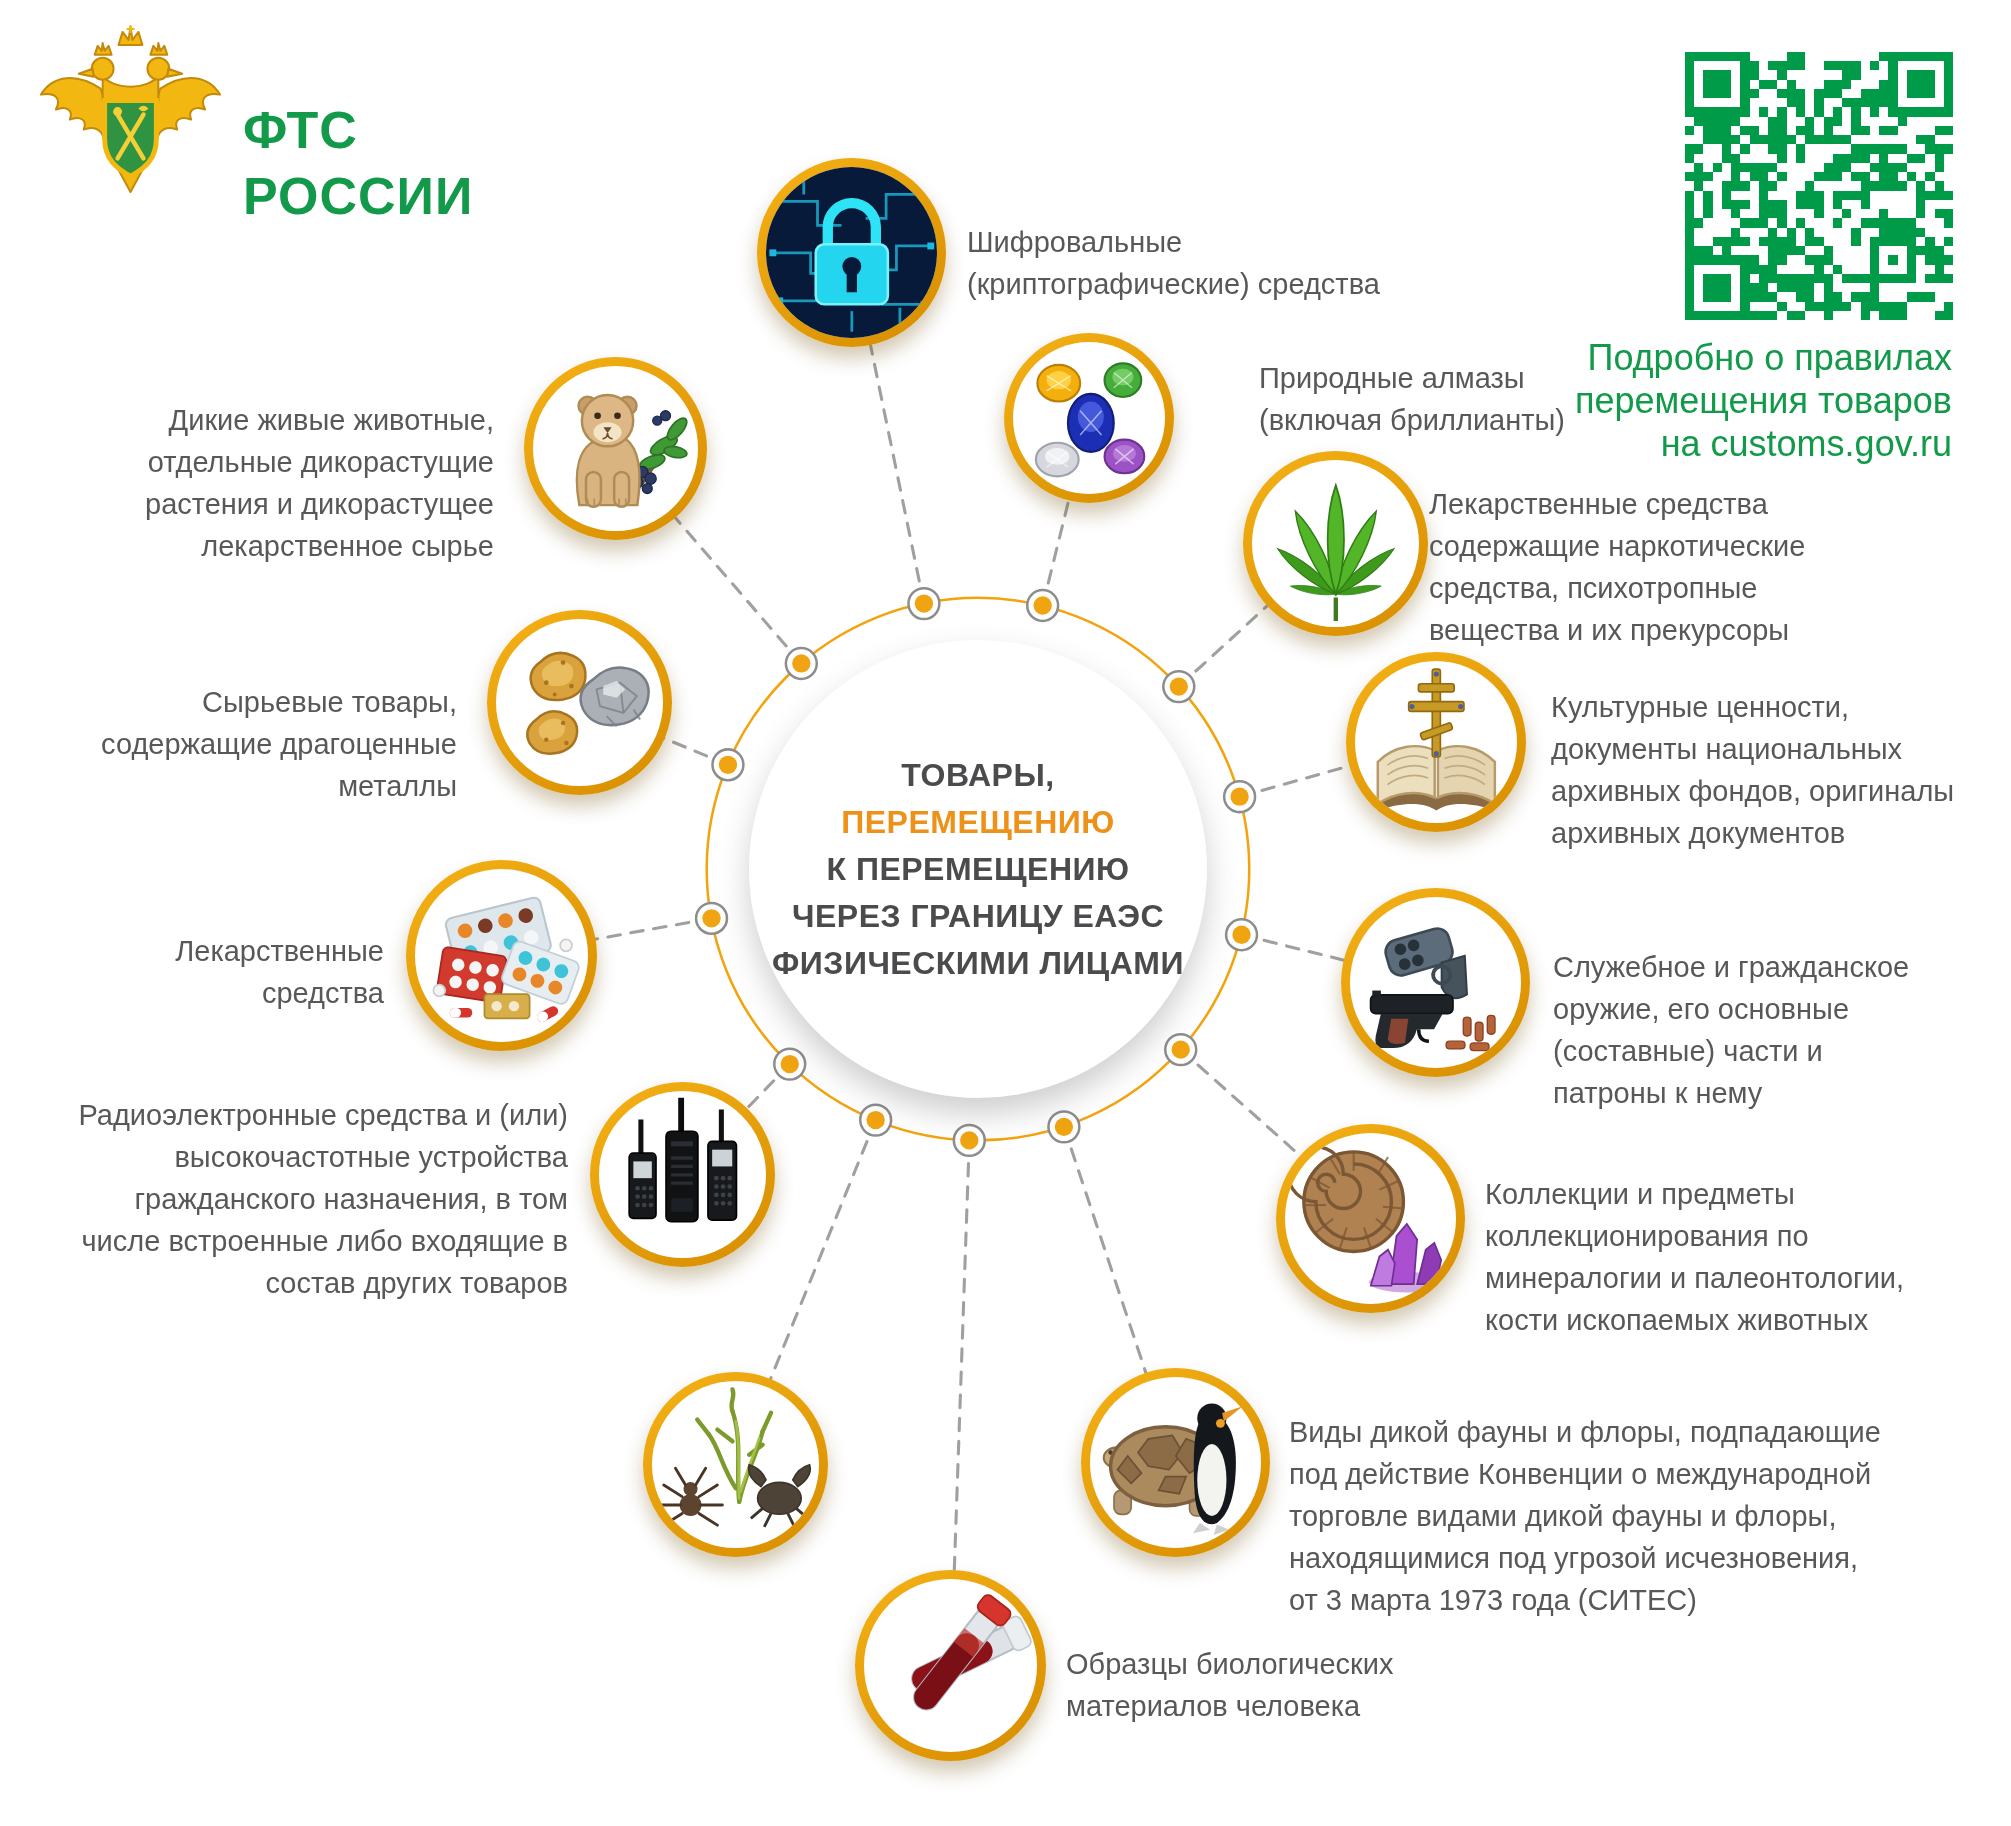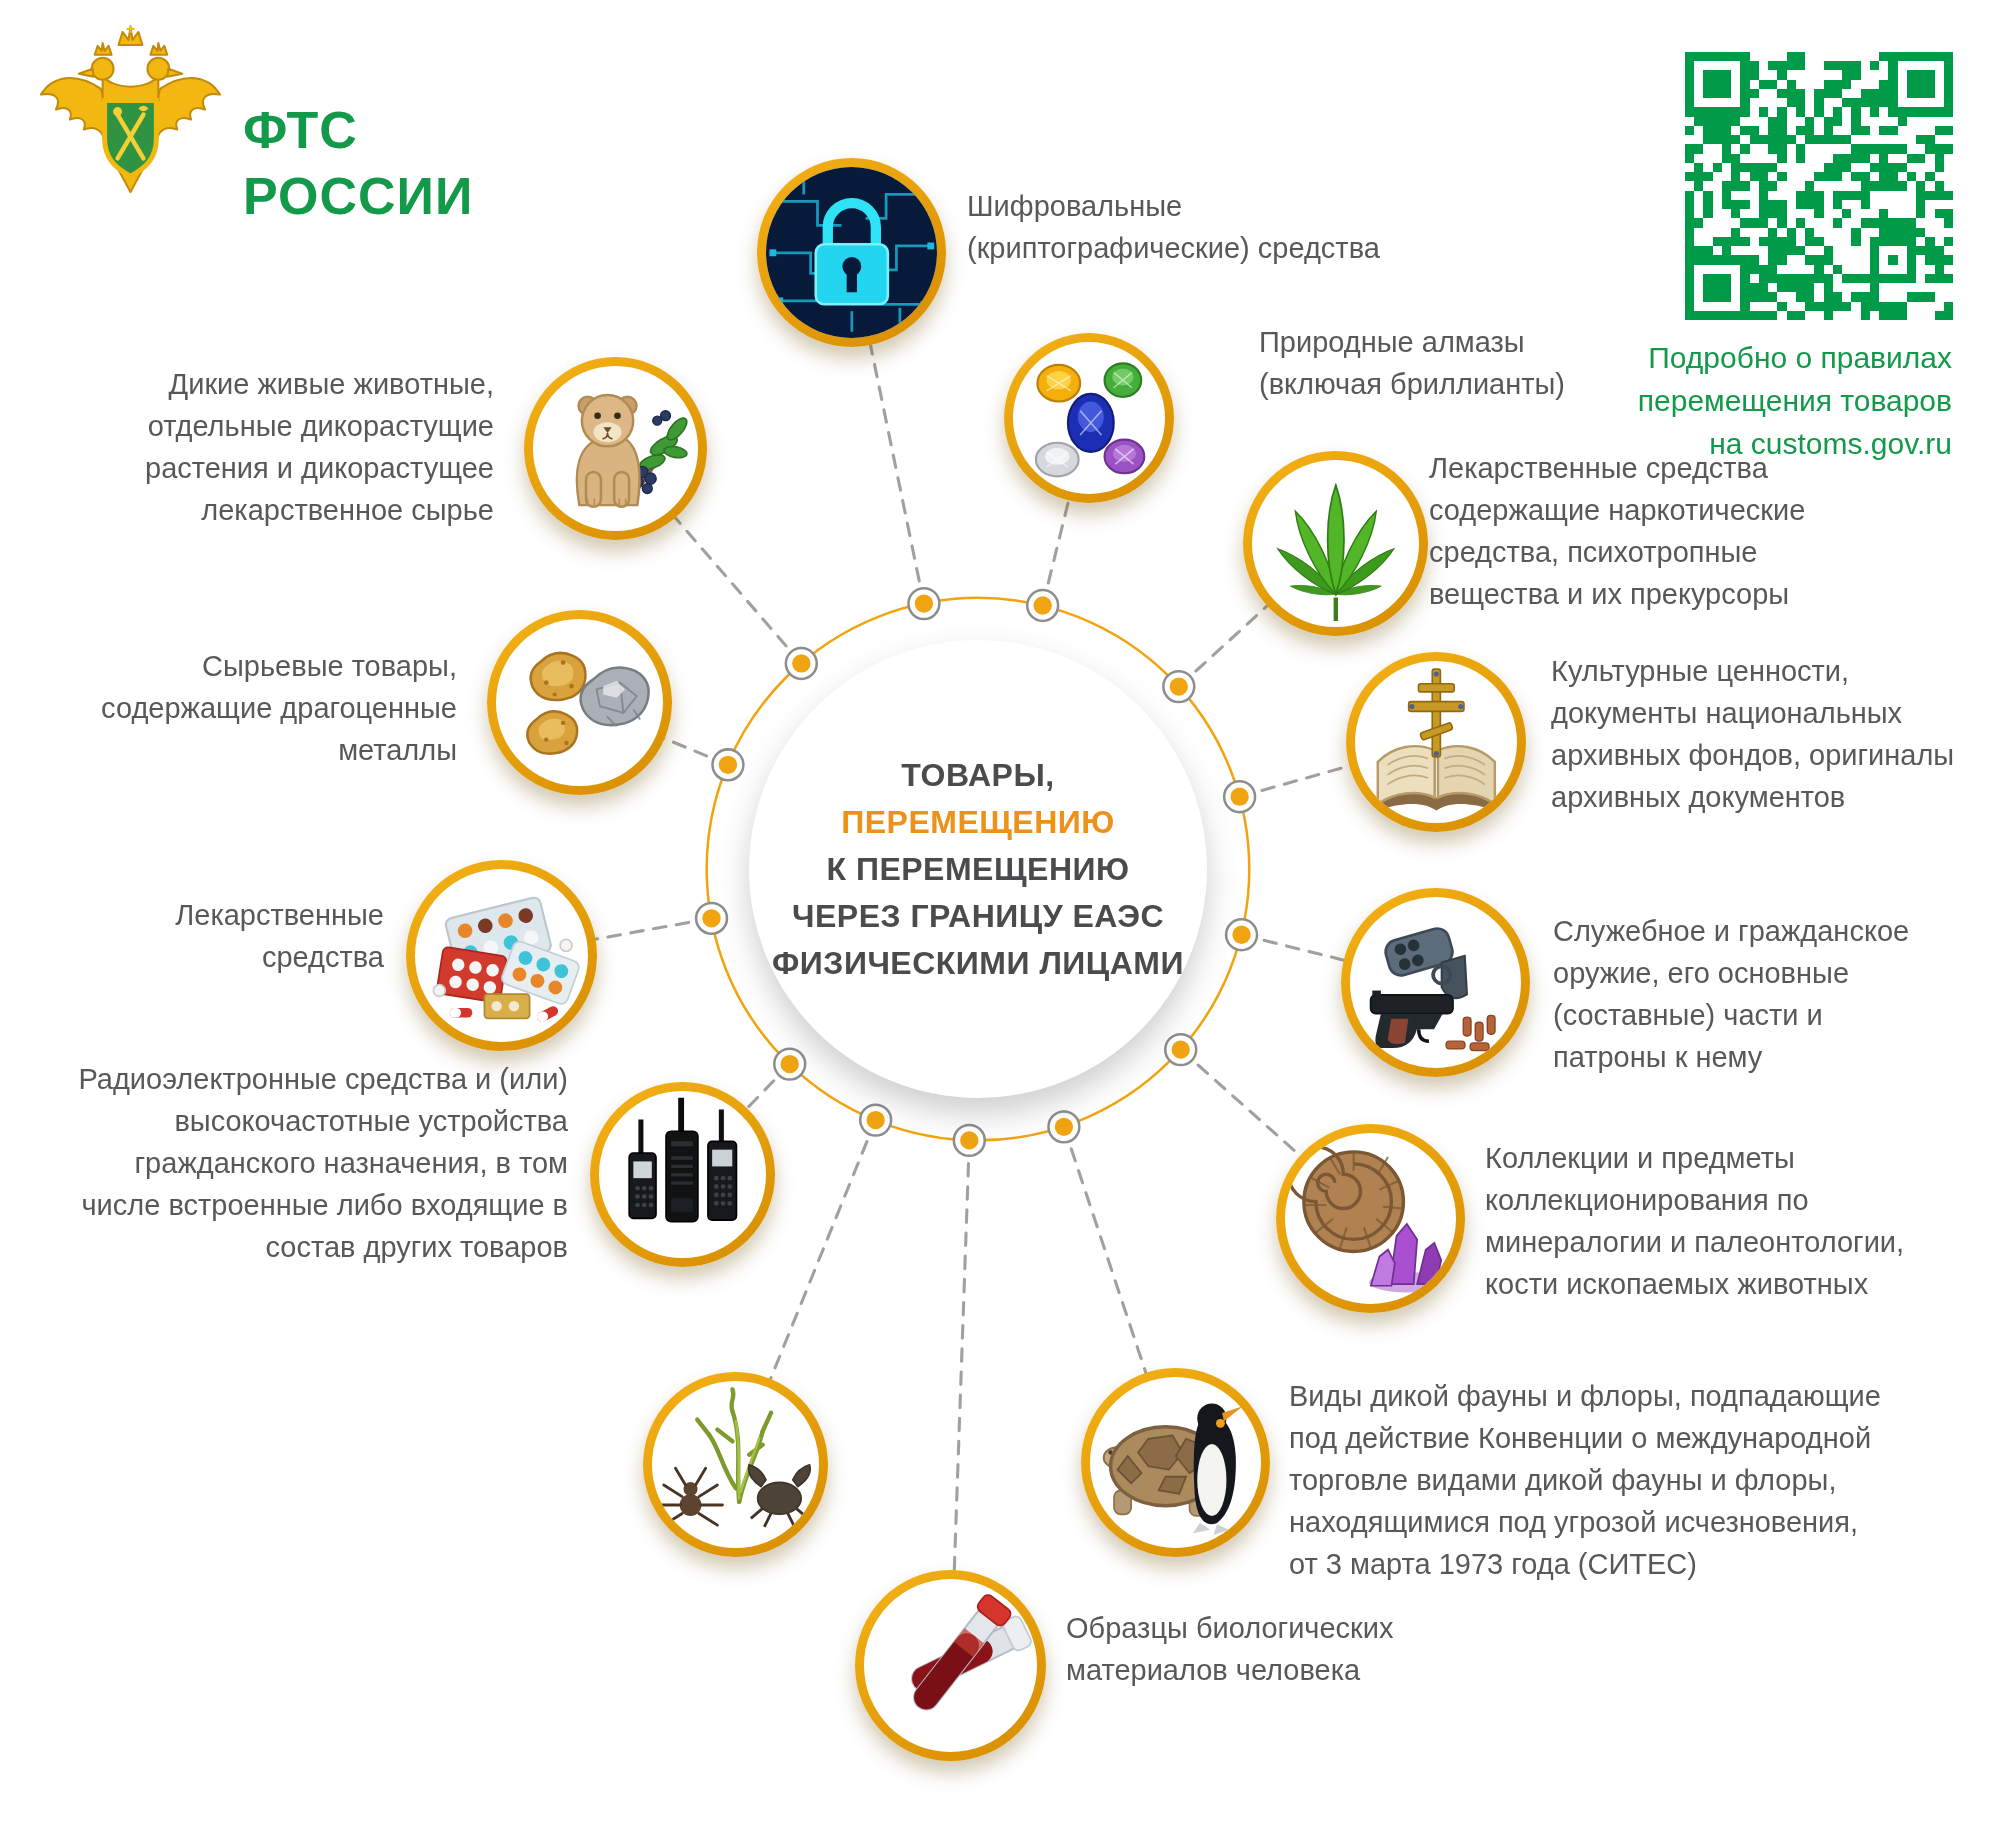--- a/index.html
+++ b/index.html
@@ -5,21 +5,21 @@
   html,body{margin:0;padding:0;background:#fff;}
   #stage{position:relative;width:2011px;height:1827px;background:#fff;overflow:hidden;
          font-family:"Liberation Sans","DejaVu Sans",sans-serif;}
   
   .brand{position:absolute;left:243px;top:97px;font-size:52px;line-height:66px;font-weight:bold;
          letter-spacing:1px;color:var(--green,#12994a);white-space:pre-line;}
   .logo{position:absolute;left:31px;top:17.4px;}
   
   .qr{position:absolute;right:58px;top:52px;width:268px;height:268px;color:var(--qr_green,#009b48);}
   .qr-caption{position:absolute;right:59px;top:336px;width:406px;text-align:right;
-              font-size:30px;line-height:43px;color:var(--green,#12994a);white-space:pre-line;}
+              font-size:36px;line-height:43px;color:var(--green,#12994a);white-space:pre-line;}
   
   .connectors{position:absolute;left:0;top:0;z-index:1;pointer-events:none;}
   .ring{fill:none;stroke:var(--ring_orange,#f2a30d);stroke-width:2.6px;}
   .dash{stroke:#a0a0a0;stroke-width:3.2px;stroke-dasharray:13 11;stroke-linecap:round;}
   .node-outer{fill:#fff;stroke:#8d8d8d;stroke-width:2.6px;}
   .node-inner{fill:var(--node_orange,#f0a412);}
   
   .center{position:absolute;left:749px;top:640px;width:458px;height:458px;border-radius:50%;
           background:#fff;box-shadow:0 15.4px 31px rgba(60,60,60,.25);z-index:2;
           display:flex;flex-direction:column;align-items:center;justify-content:center;}
@@ -27,21 +27,21 @@
                color:var(--title_dark,#4b4b4d);text-align:center;}
   .center-line.hl{color:var(--hl_orange,#ed9118);}
   
   .circle{position:absolute;border-radius:50%;z-index:2;padding:8.7px;box-sizing:border-box;
           background:linear-gradient(145deg,#f5b216,#d68c00);
           box-shadow:0 11.6px 19.3px rgba(110,75,0,.30);}
   .cinner{width:100%;height:100%;border-radius:50%;background:#fff;overflow:hidden;}
   .ill{width:100%;height:100%;display:block;}
   
   .label{position:absolute;z-index:3;font-size:29px;line-height:42px;color:var(--text_gray,#58585a);
-         white-space:pre-line;}
+         white-space:pre-line;margin-top:36px;}
   .label.r{text-align:right;}
 </style>
 </head>
 <body>
 
 <div id="stage">
 
   <svg class="logo" width="199" height="207" viewBox="0 0 200 208">
     <g fill="#f2b711" stroke="#c2890a" stroke-width="2" stroke-linejoin="round">
 

